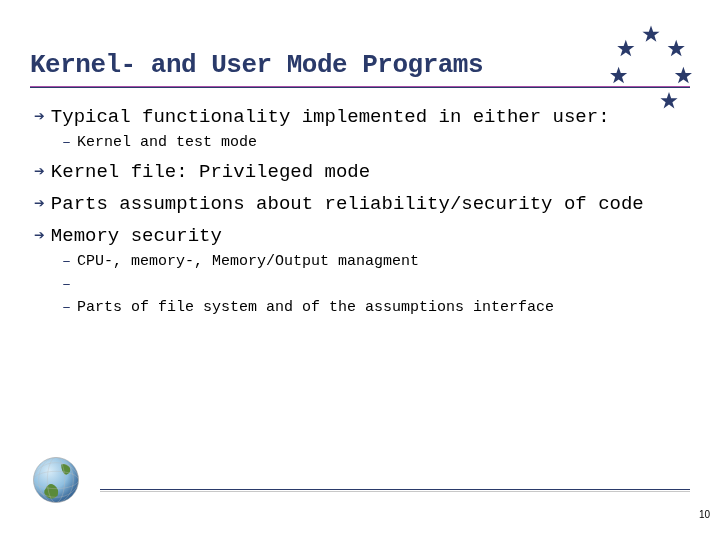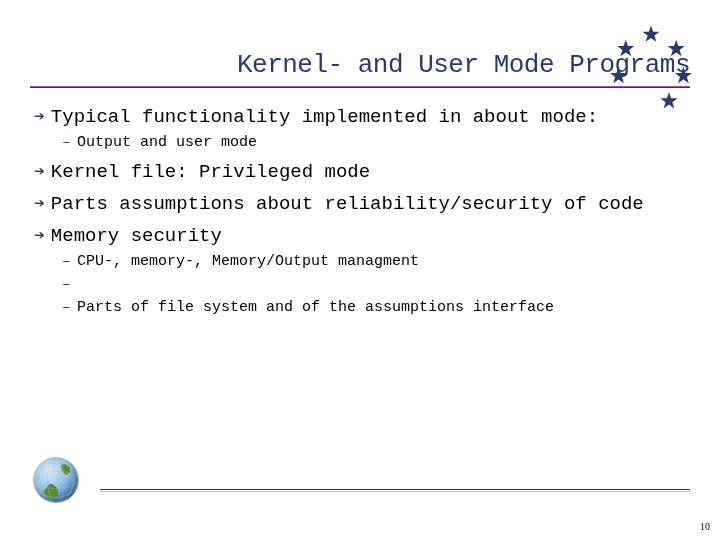--- a/index.html
+++ b/index.html
@@ -16,24 +16,23 @@
     height: 100%;
     position: relative;
   }
   .header {
     position: relative;
     margin-bottom: 18px;
   }
   .title {
     font-size: 26px;
     color: #2a3a6a;
-    font-weight: normal;
+    font-weight: bold;
     font-family: "Courier New", monospace;
     letter-spacing: -0.5px;
-    text-align: right;
   }
   .title-rule {
     margin-top: 6px;
     height: 2px;
     background: #2a3a6a;
     width: 100%;
   }
   .title-rule::after {
     content: "";
     display: block;
@@ -95,23 +94,23 @@
     position: absolute;
     left: 30px;
     bottom: 34px;
     width: 52px;
     height: 52px;
   }
   .globe svg { width: 100%; height: 100%; }
   .page-num {
     position: absolute;
     right: 10px;
-    bottom: 8px;
+    bottom: 20px;
     font-size: 10px;
-    font-family: Liberation Serif, serif;
+    font-family: Liberation Sans, sans-serif;
     color: #000;
   }
 </style>
 </head>
 <body>
 
 <div class="slide">
 
   <div class="header">
     <div class="title">Kernel- and User Mode Programs</div>
@@ -127,25 +126,25 @@
           <polygon points="14,52 16.4,59 23.5,59 17.8,63.3 20,70.3 14,66 8,70.3 10.2,63.3 4.5,59 11.6,59"></polygon>
         </g>
       </svg>
     </div>
   </div>
 
   <div class="content">
 
     <div class="bullet-main">
       <span class="arrow">➔</span>
-      <span>Typical functionality implemented in about mode:</span>
+      <span>Typical functionality implemented in either user:</span>
     </div>
     <div class="bullet-sub">
       <span class="dash">–</span>
-      <span>Output and user mode</span>
+      <span>Kernel and test mode</span>
     </div>
 
     <div class="bullet-main">
       <span class="arrow">➔</span>
       <span>Kernel file: Privileged mode</span>
     </div>
 
     <div class="bullet-main">
       <span class="arrow">➔</span>
       <span>Parts assumptions about reliability/security of code</span>

